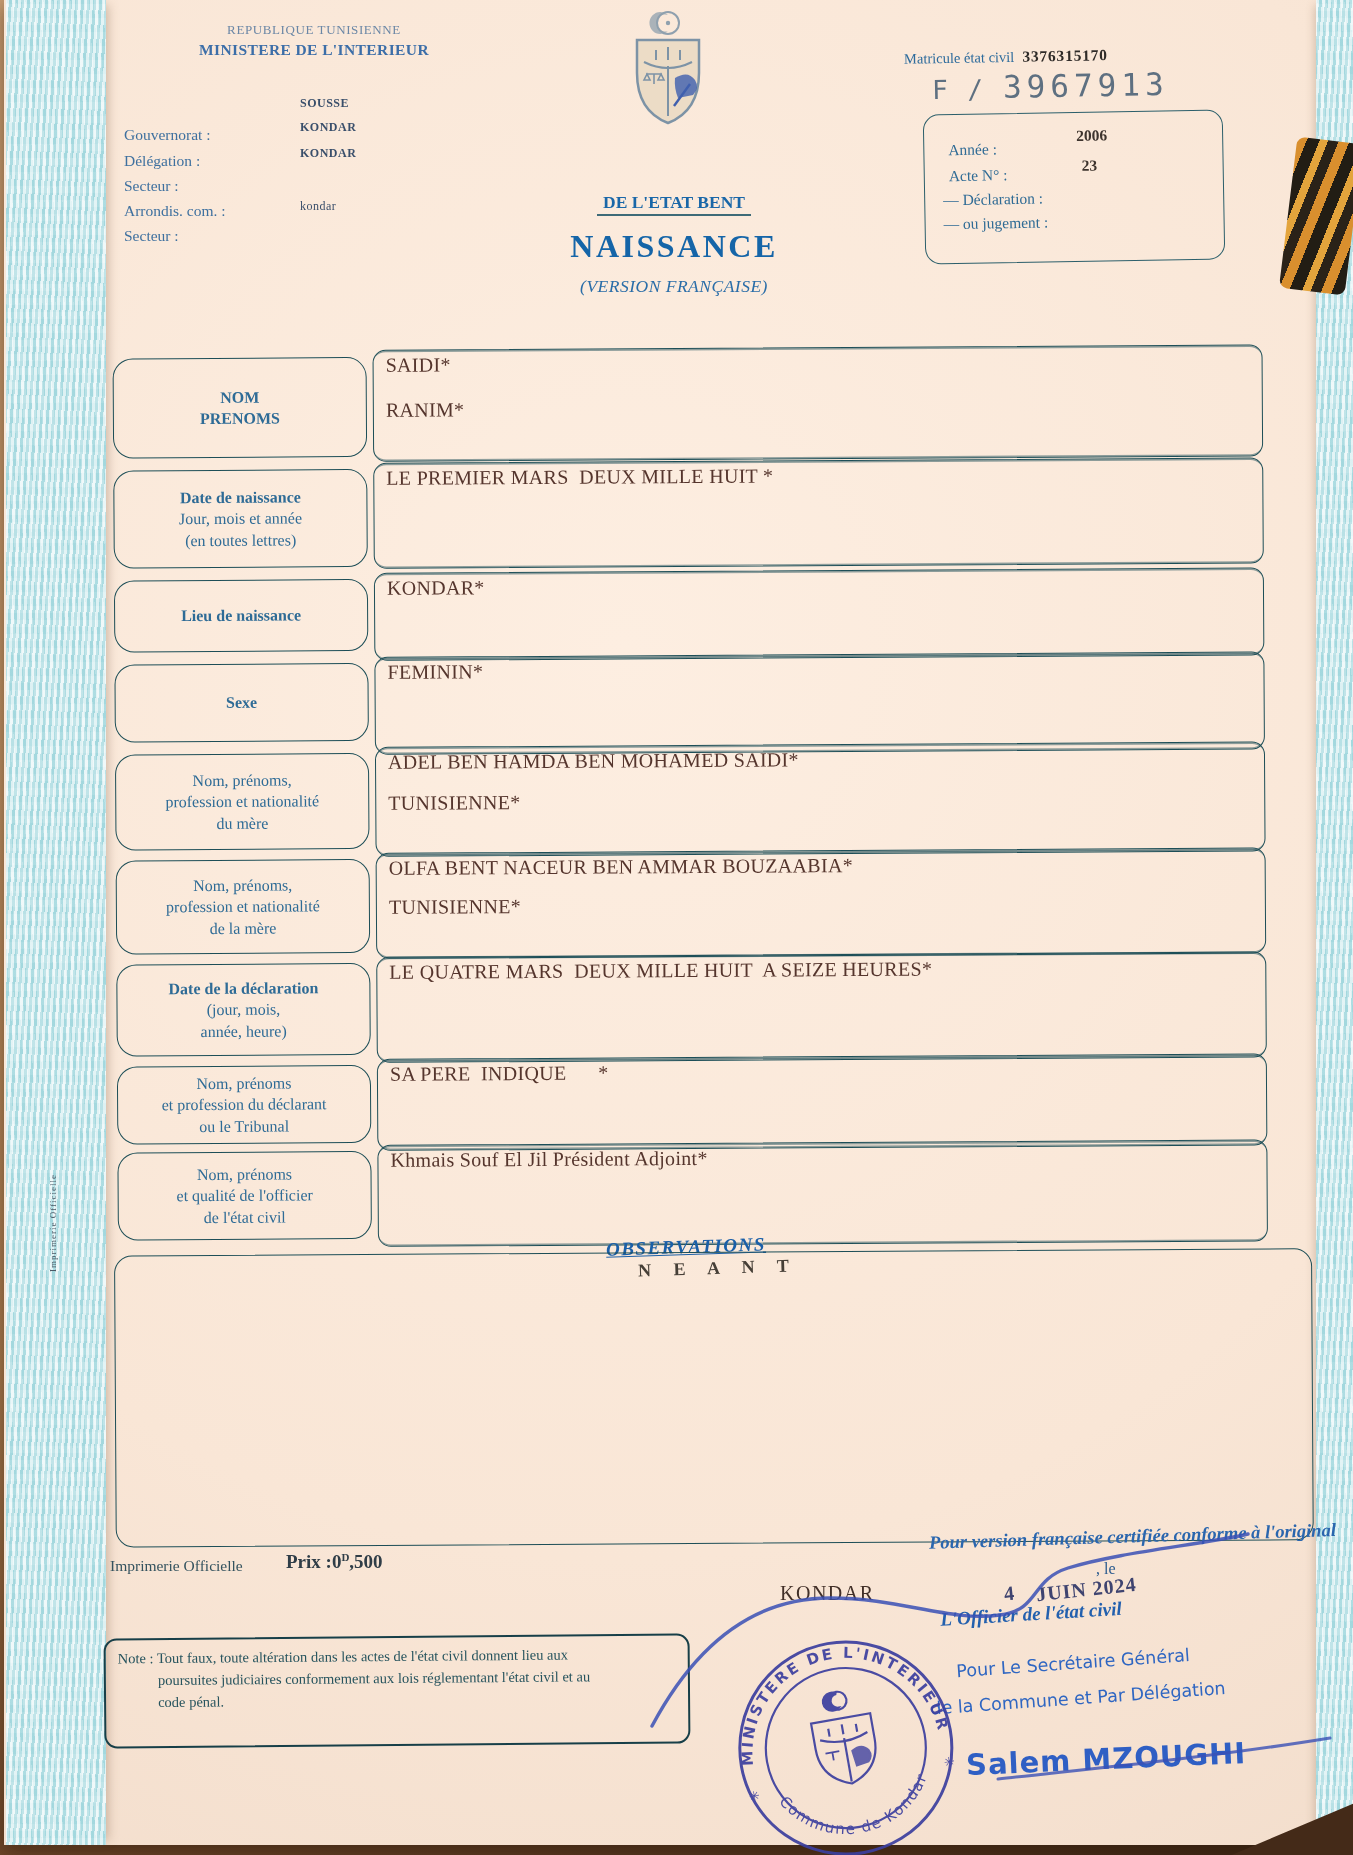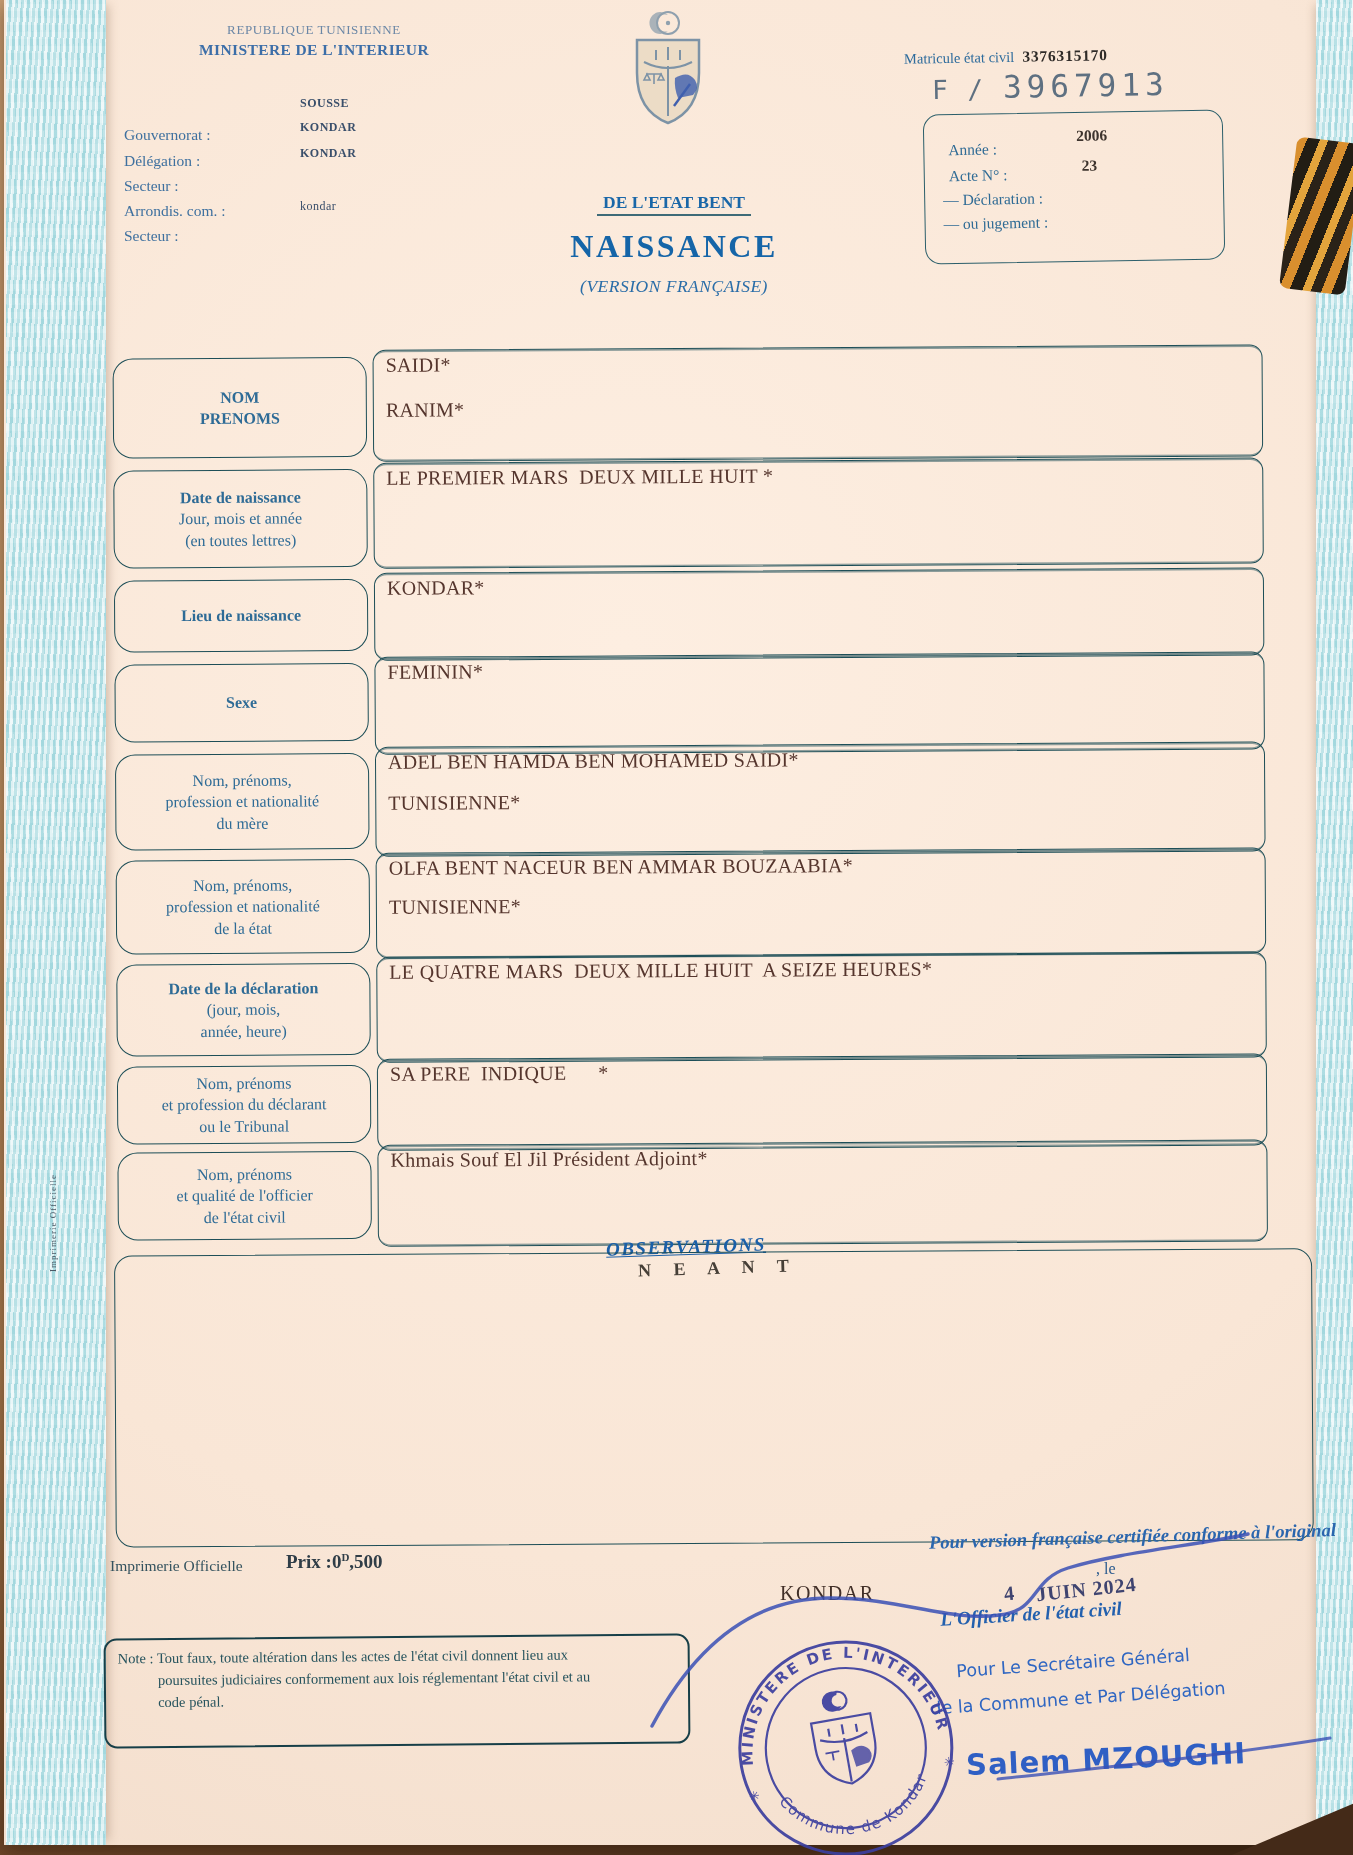--- a/index.html
+++ b/index.html
@@ -163,21 +163,21 @@
         <span>du mère</span>
       </div>
       <div class="vbox" style="left:372px;top:745px;width:864px;height:102px">
         <span>ADEL BEN HAMDA BEN MOHAMED SAIDI*</span>
         <span style="margin-top:18px">TUNISIENNE*</span>
       </div>
 
       <div class="lbox" style="left:112px;top:857px;width:252px;height:92px">
         <span>Nom, prénoms,</span>
         <span>profession et nationalité</span>
-        <span>de la état</span>
+        <span>de la mère</span>
       </div>
       <div class="vbox" style="left:372px;top:851px;width:864px;height:98px">
         <span>OLFA BENT NACEUR BEN AMMAR BOUZAABIA*</span>
         <span style="margin-top:16px">TUNISIENNE*</span>
       </div>
 
       <div class="lbox" style="left:112px;top:961px;width:252px;height:90px">
         <span class="b">Date de la déclaration</span>
         <span>(jour, mois,</span>
         <span>année, heure)</span>

